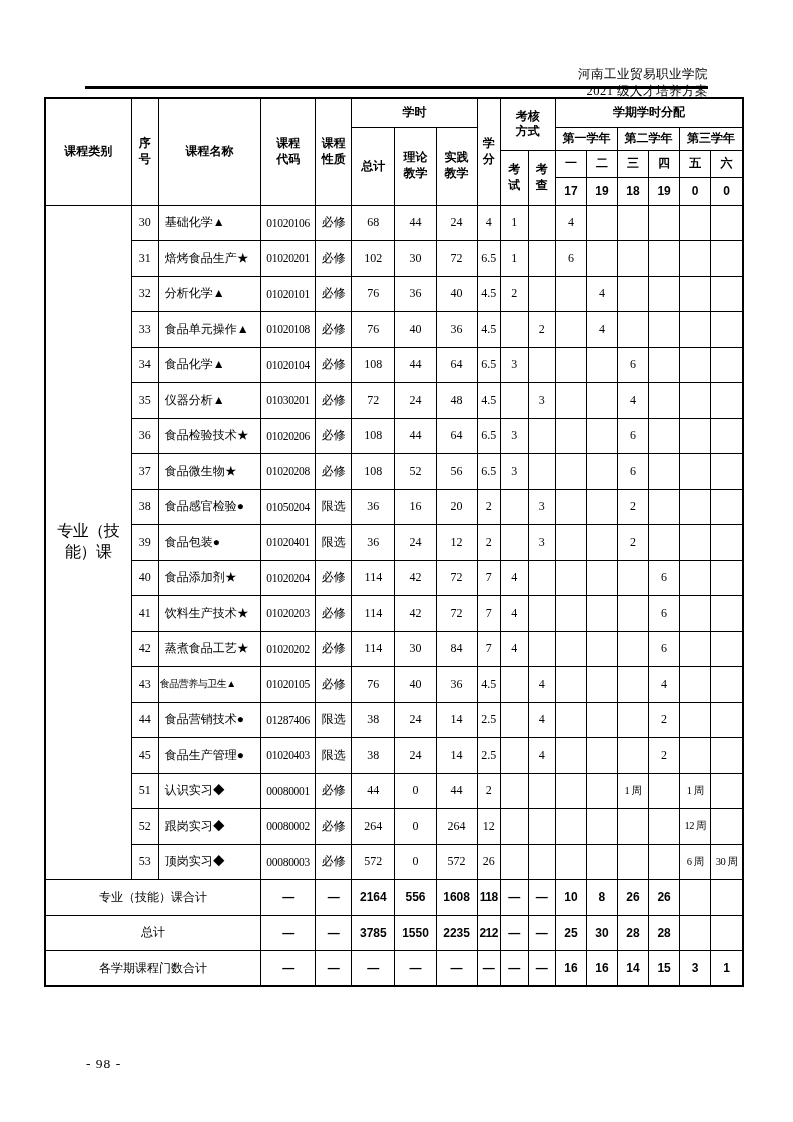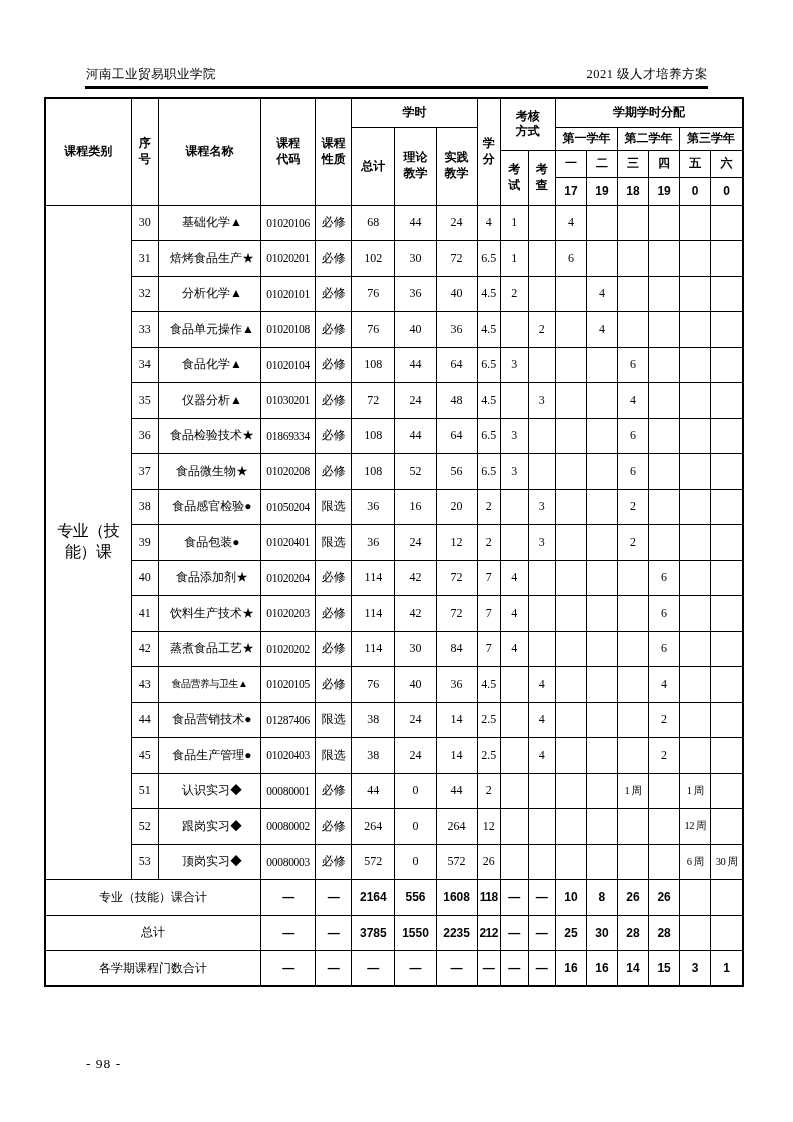--- a/index.html
+++ b/index.html
@@ -5,21 +5,21 @@
   * { box-sizing: border-box; }
   html,body { margin:0; padding:0; }
   body { background:#ffffff; font-family:"Liberation Serif", serif; color:#000; }
   .page {
     position:relative; width:793px; height:1122px; background:#ffffff;
     overflow:hidden; outline:1px solid #d8d8d8;
   }
   .doc-header {
     position:absolute; left:86px; top:66px; width:622px;
     display:flex; justify-content:space-between; align-items:flex-end;
-    font-size:12.5px; letter-spacing:0.5px;
+    font-size:12.5px; letter-spacing:0.5px;flex-direction:column;
   }
   .doc-rule {
     position:absolute; left:85px; top:86px; width:623px; height:2.5px; background:#000;
   }
   table.curriculum {
     position:absolute; left:44px; top:97px; width:700px;
     border-collapse:collapse; table-layout:fixed;
     border:2px solid #000;
   }
   th, td {
@@ -31,21 +31,21 @@
     font-family:"Liberation Sans", sans-serif; font-weight:bold; font-size:12px;
   }
   thead tr.hr1 { height:29px; }
   thead tr.hr2 { height:23px; }
   thead tr.hr3 { height:27px; }
   thead tr.hr4 { height:28px; }
   tbody tr { height:35.5px; }
   .w1 { display:inline-block; width:14px; line-height:1.3; }
   .w2 { display:inline-block; width:28px; line-height:1.3; }
   td.cat  { font-size:16px; padding:0; letter-spacing:-0.5px; }
-  td.name { text-align:center; padding-left:6px; }
+  td.name { text-align:left; padding-left:6px; }
   td.name.compact { font-size:10px; padding-left:1px; letter-spacing:-0.5px; }
   td.code { font-size:11.5px; letter-spacing:-0.3px; padding:0; }
   td.wk   { font-size:10.5px; white-space:nowrap; padding:0; letter-spacing:-0.5px;text-align:center; }
   td.compact-num { font-size:10px; letter-spacing:-0.5px; padding:0; }
   tr.summary td { font-weight:bold; font-family:"Liberation Sans", sans-serif; font-size:12px; }
   tr.summary td.lab { font-weight:normal; font-family:Liberation Sans, sans-serif; }
   .page-number {
     position:absolute; left:86px; top:1056px; font-size:13.5px; letter-spacing:1px;
   }
 </style>
@@ -225,21 +225,21 @@
           <td></td>
           <td></td>
           <td>4</td>
           <td></td>
           <td></td>
           <td></td>
         </tr>
         <tr>
           <td>36</td>
           <td class="name">食品检验技术★</td>
-          <td class="code">01869334</td>
+          <td class="code">01020206</td>
           <td>必修</td>
           <td>108</td>
           <td>44</td>
           <td>64</td>
           <td>6.5</td>
           <td>3</td>
           <td></td>
           <td></td>
           <td></td>
           <td>6</td>

